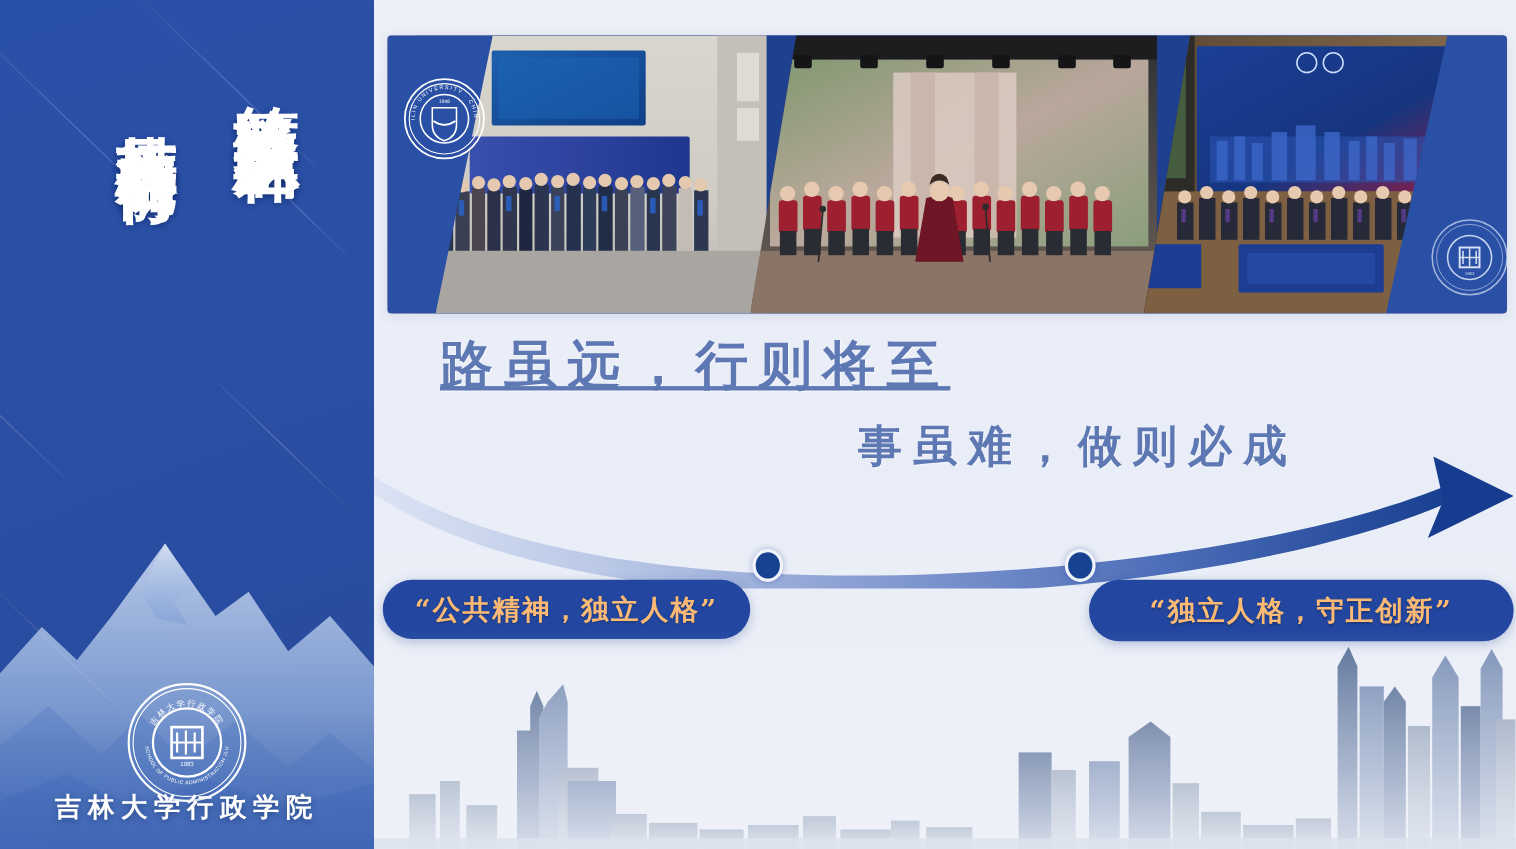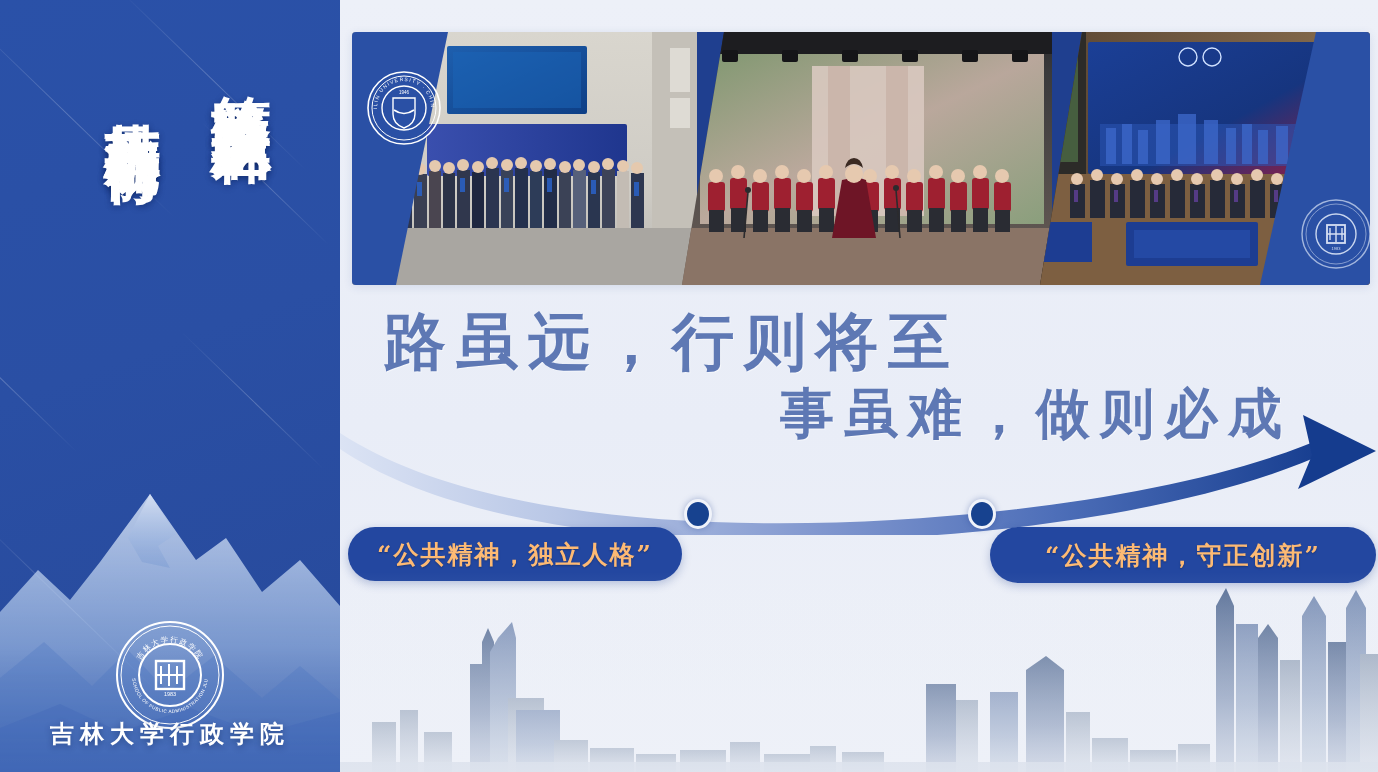--- a/index.html
+++ b/index.html
@@ -85,22 +85,22 @@
   
   .headline{
     position:absolute;
     color:#5e78b4;
     font-family:"DejaVu Serif",serif;
     font-weight:700;
     letter-spacing:10px;
     white-space:nowrap;
     text-shadow:1px 1px 0 rgba(255,255,255,.5);
   }
-  .headline.l1{left:44px;top:300px;font-size:62px;}
-  .headline.l2{left:440px;top:378px;font-size:54px;font-family:Liberation Serif, serif;}
+  .headline.l1{left:60px;top:300px;font-size:48px;text-decoration:underline;}
+  .headline.l2{left:440px;top:378px;font-size:40px;font-family:Liberation Serif, serif;}
 
   
   .swoosh{position:absolute;left:0;top:415px;width:1038px;height:120px;}
 
   .node{
     position:absolute;width:22px;height:24px;border-radius:50%;
     background:#17428f;border:3px solid #f0f3fa;
     box-shadow:0 0 6px rgba(30,60,140,.35);
   }
   .node.n1{left:344px;top:499px;}
@@ -481,21 +481,21 @@
       <path d="M2,20 C140,112 430,118 660,92 C800,76 920,52 1000,16 L1014,38 L968,92 L938,54 Z" fill="none"></path>
       <path d="M0,18 C150,116 440,120 660,96 C790,82 910,56 990,20
                L990,36 C908,74 790,100 662,114 C440,138 148,134 0,34 Z" fill="url(#arrowgrad)"></path>
       <path d="M963,0 L1036,36 L958,74 L972,40 Z" fill="#153c8e"></path>
     </svg>
 
     <div class="node n1"></div>
     <div class="node n2"></div>
 
     <div class="pill left">“公共精神，独立人格”</div>
-    <div class="pill right">“公共精神，守正创新”</div>
+    <div class="pill right">“独立人格，守正创新”</div>
 
     <svg class="skyline" viewBox="0 0 1038 200" preserveAspectRatio="none">
       <defs>
         <linearGradient id="bld" x1="0" y1="0" x2="0" y2="1">
           <stop offset="0%" stop-color="#7f93b8"></stop>
           <stop offset="55%" stop-color="#9aabc8"></stop>
           <stop offset="100%" stop-color="#c3cede"></stop>
         </linearGradient>
         <linearGradient id="bld2" x1="0" y1="0" x2="0" y2="1">
           <stop offset="0%" stop-color="#5d7399"></stop>

